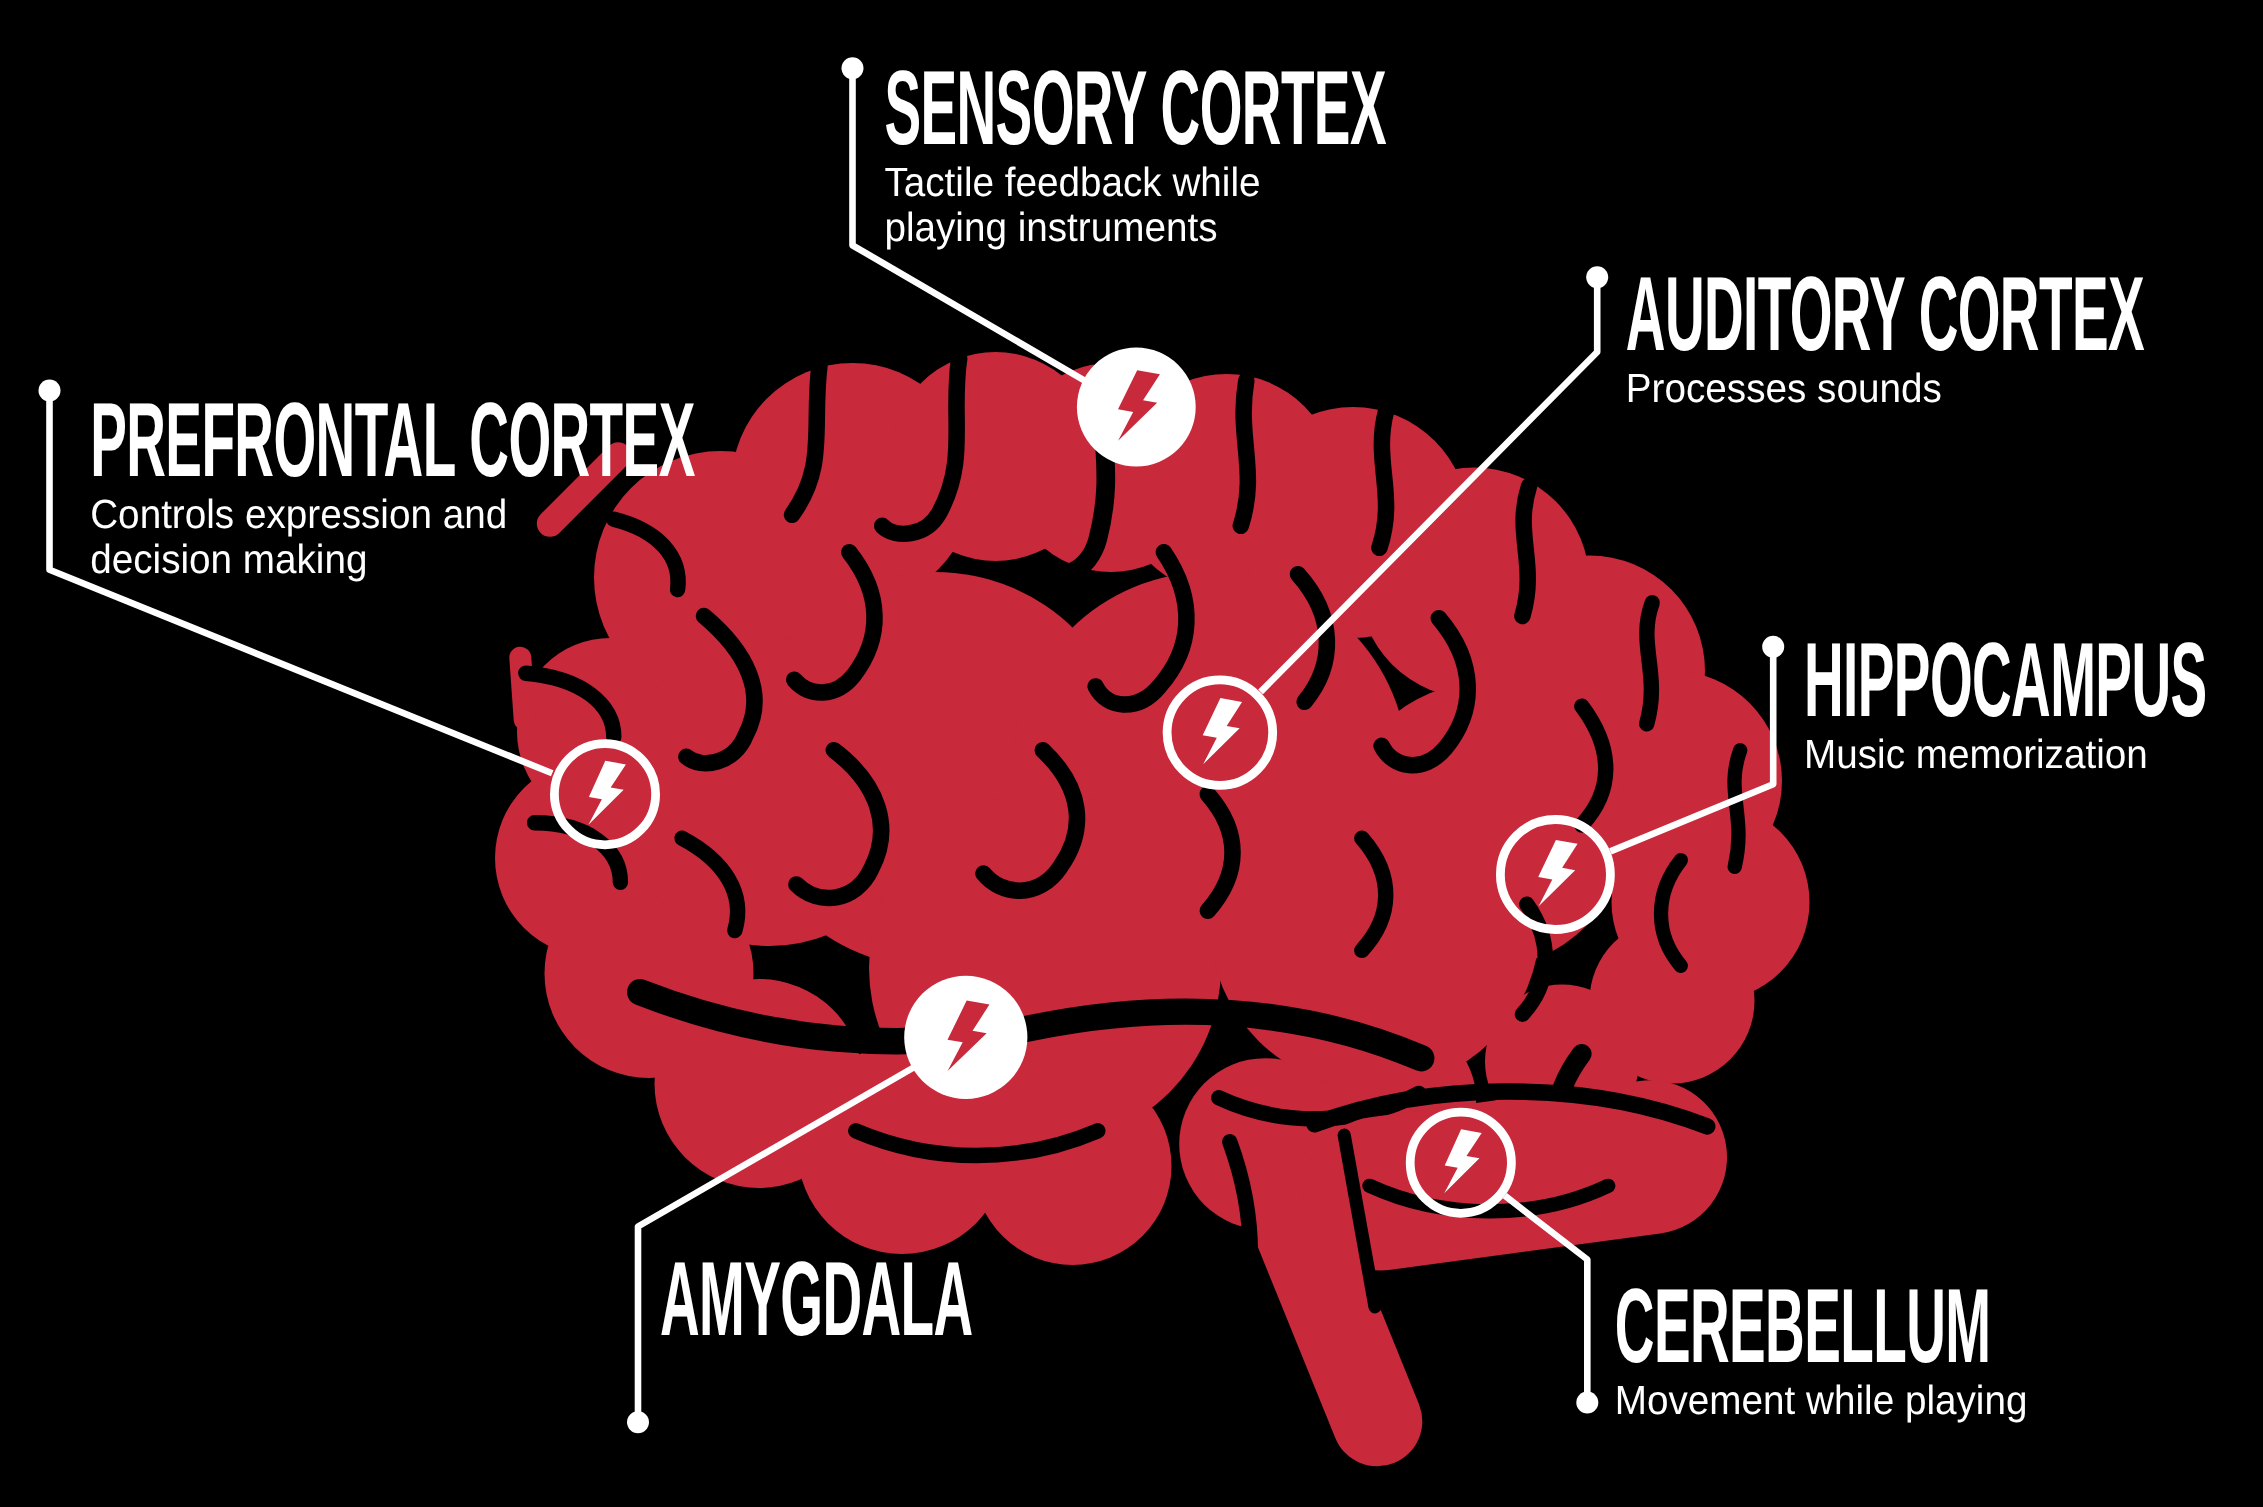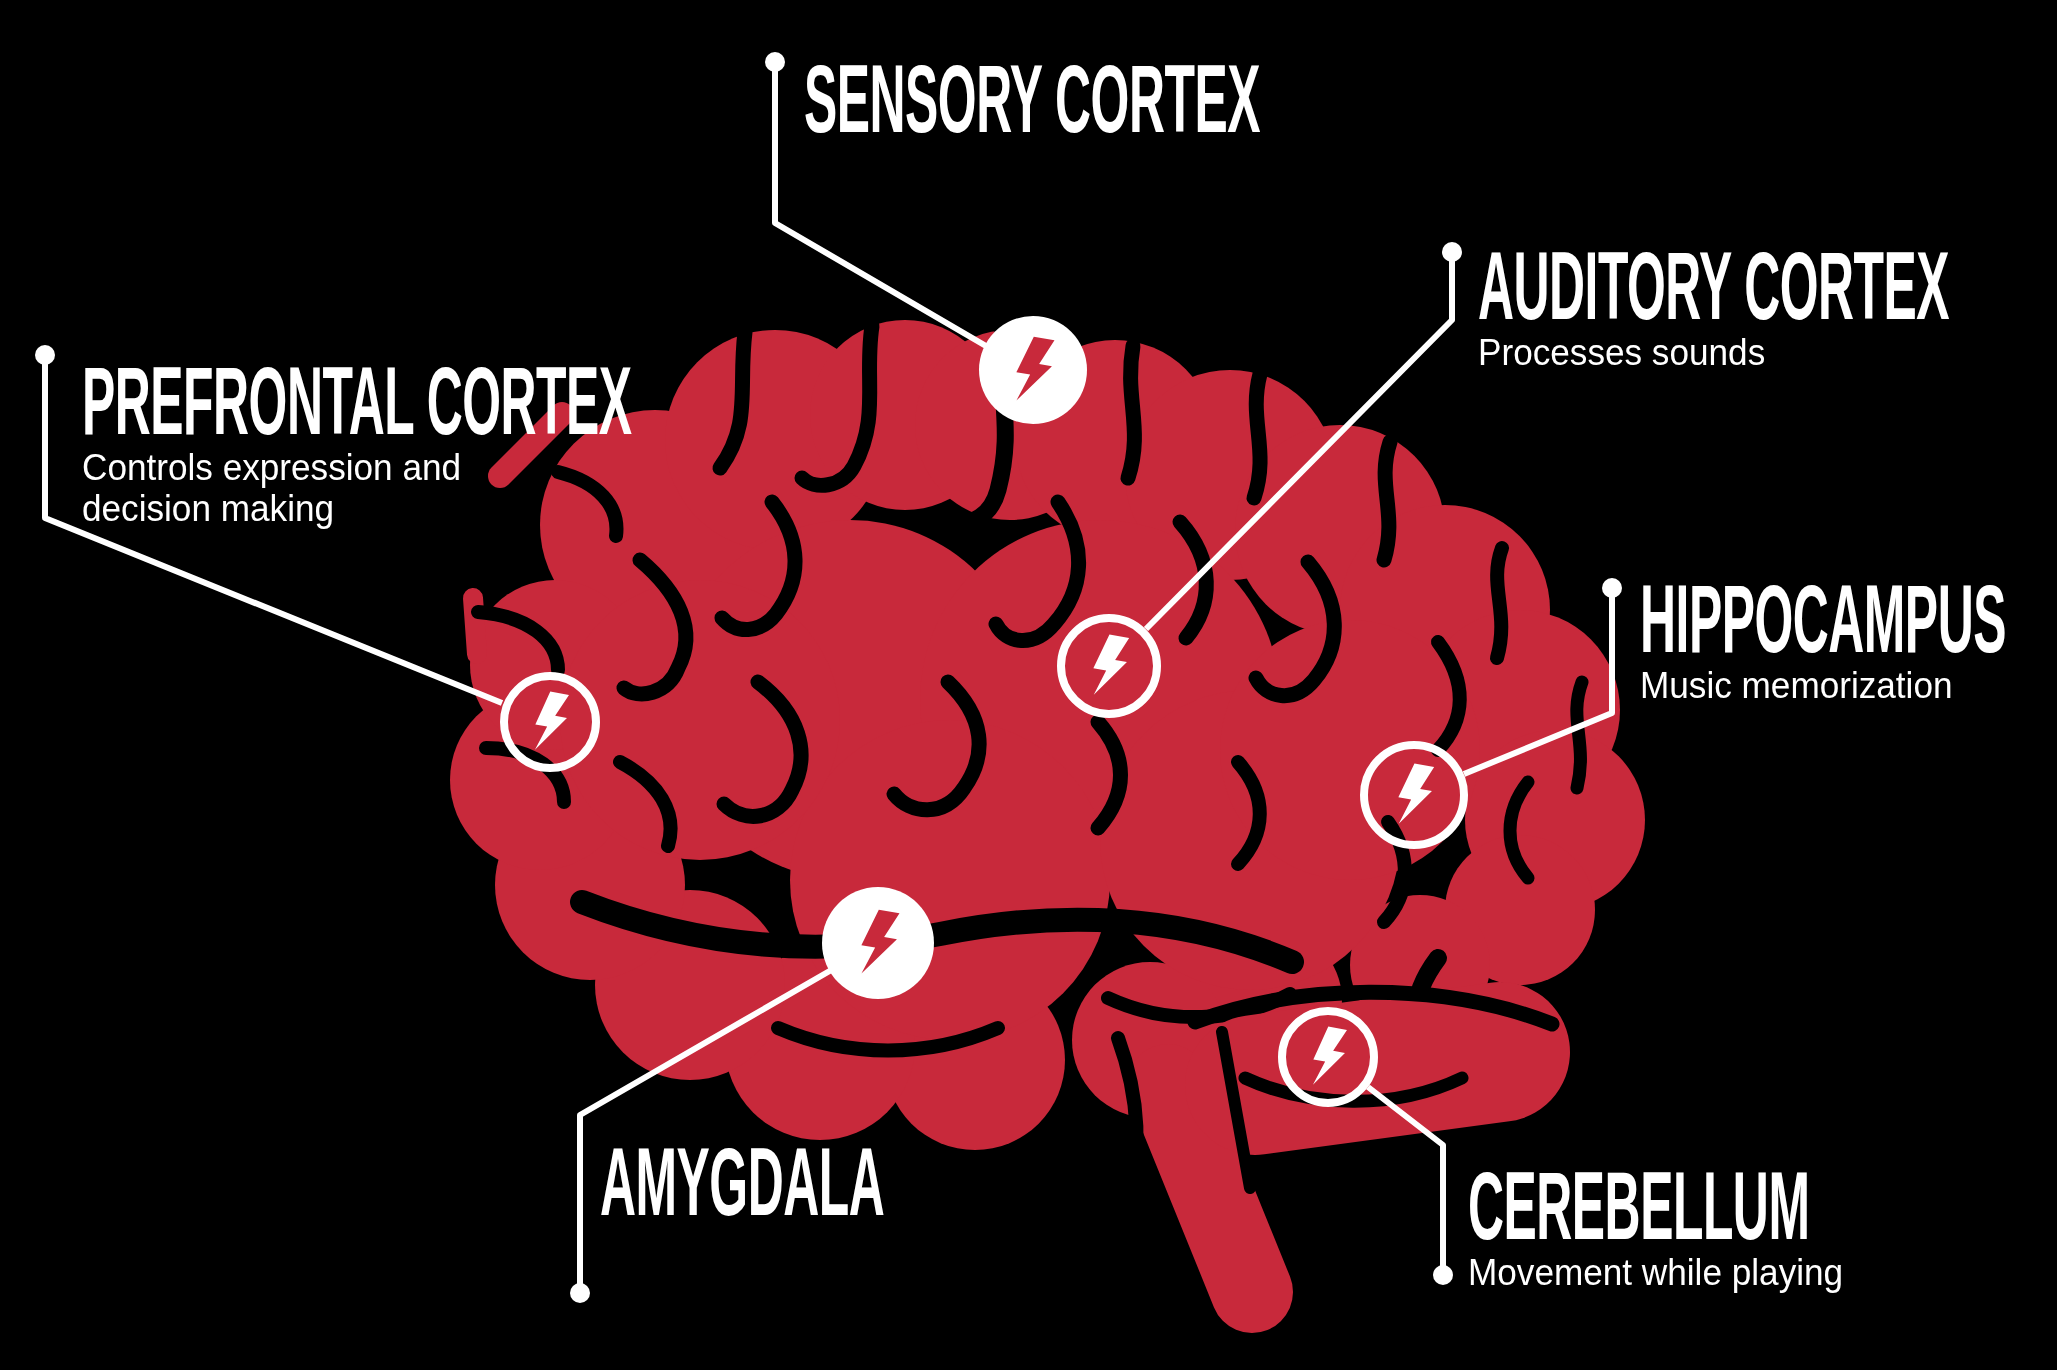--- a/index.html
+++ b/index.html
@@ -145,20 +145,21 @@
     <path d="M -5 -31 L 15 -31 L 5 -7 L 17 -7 L -10 31 L -2 5 L -15 5 Z" fill="#FFFFFF" transform="rotate(10)"></path>
   </g>
   <g transform="translate(1328,1057)">
     <circle r="46" fill="none" stroke="#FFFFFF" stroke-width="8"></circle>
     <path d="M -5 -30 L 14 -30 L 4 -7 L 16 -7 L -10 30 L -2 5 L -14 5 Z" fill="#FFFFFF" transform="rotate(10)"></path>
   </g>
 </svg>
 
   <div class="label label-sensory">
     <div class="heading"><span class="hx">SENSORY CORTEX</span></div>
+    <div class="desc"><span class="dx"><span class="dline">Tactile feedback while</span><span class="dline">playing instruments</span></span></div>
   </div>
 
   <div class="label label-auditory">
     <div class="heading"><span class="hx">AUDITORY CORTEX</span></div>
     <div class="desc"><span class="dx"><span class="dline">Processes sounds</span></span></div>
   </div>
 
   <div class="label label-prefrontal">
     <div class="heading"><span class="hx">PREFRONTAL CORTEX</span></div>
     <div class="desc"><span class="dx"><span class="dline">Controls expression and</span><span class="dline">decision making</span></span></div>

